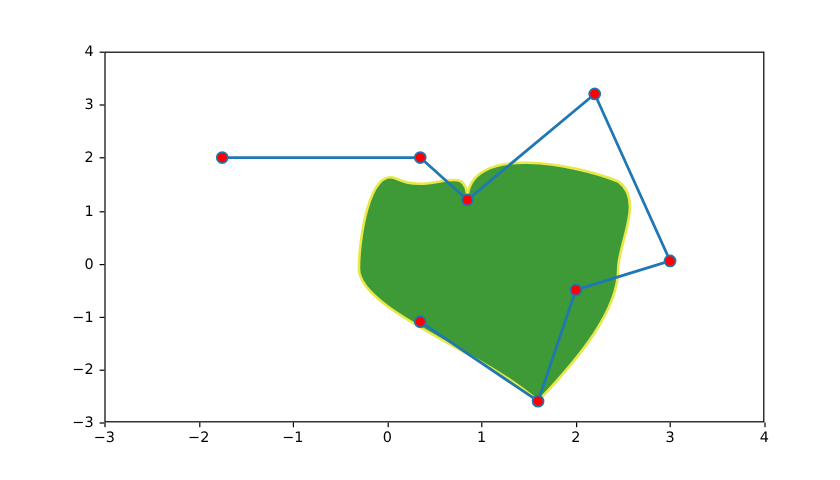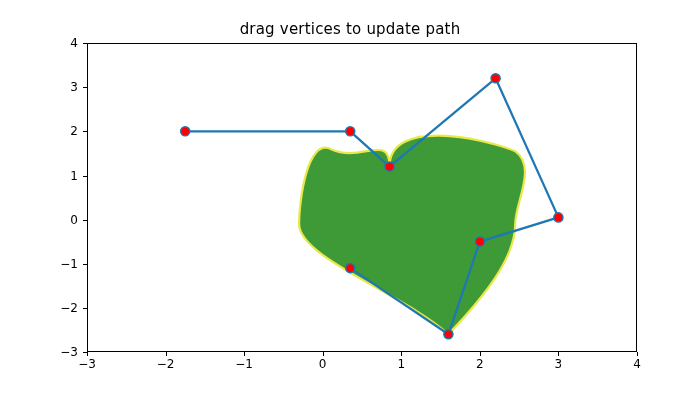--- a/index.html
+++ b/index.html
@@ -18,21 +18,20 @@
   .xtm{width:1px;height:4px;top:352px;}
   .ytm{height:1px;width:4px;left:83px;}
   #frame{position:absolute;left:87px;top:43px;width:550px;height:309px;
          box-sizing:border-box;border:1.1px solid #000000;pointer-events:none;}
 </style>
 </head>
 <body>
 
 <div id="figure">
 
-  <div id="plot-title">drag vertices to update path</div>
 
   <div id="axes">
     <svg id="axes-svg" width="550" height="309" viewBox="0 0 550 309">
 
       <path id="heart-patch" d="M 302.5 123.6 C 302.5 75.6 394.2 94.2 428.2 108.2 C 450.2 124.2 428.2 159.0 428.2 181.0 C 428.2 215.0 397.4 253.3 361.4 291.3 C 317.4 251.3 212.1 215.0 212.1 181.0 C 212.1 159.0 220.1 94.2 244.1 106.2 C 274.1 120.2 302.5 89.6 302.5 123.6 Z" fill="#3d9a37" stroke="#e8e84a" stroke-width="2.2"></path>
 
       <polyline id="path-line" points="98.2,88.3 263.2,88.3 302.5,123.6 408.6,35.3 471.4,174.4 392.9,198.6 361.4,291.3 263.2,225.1" fill="none" stroke="#1f77b4" stroke-width="2.3" stroke-linejoin="round" stroke-linecap="round"></polyline>
 
       <g>
           <circle cx="98.2" cy="88.3" r="4.6" fill="#ff0000" stroke="#1f77b4" stroke-width="1.4"></circle>

